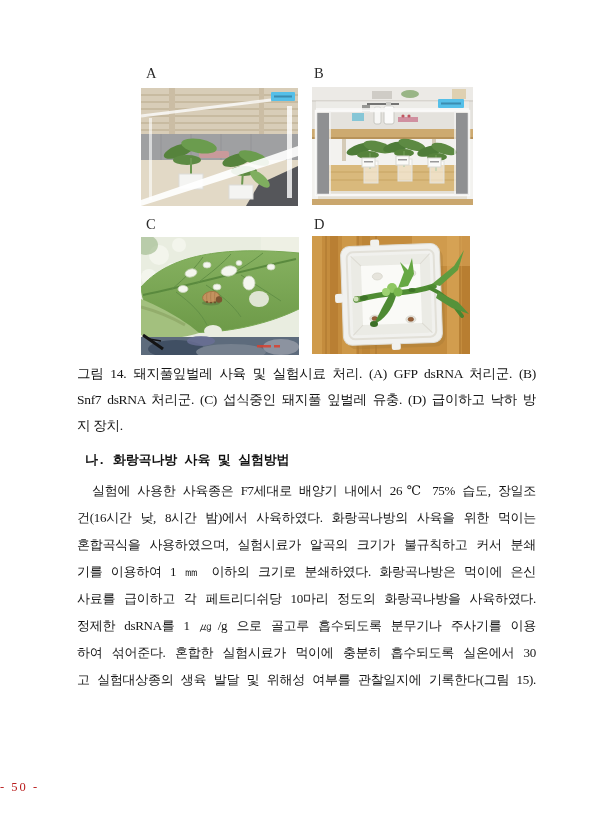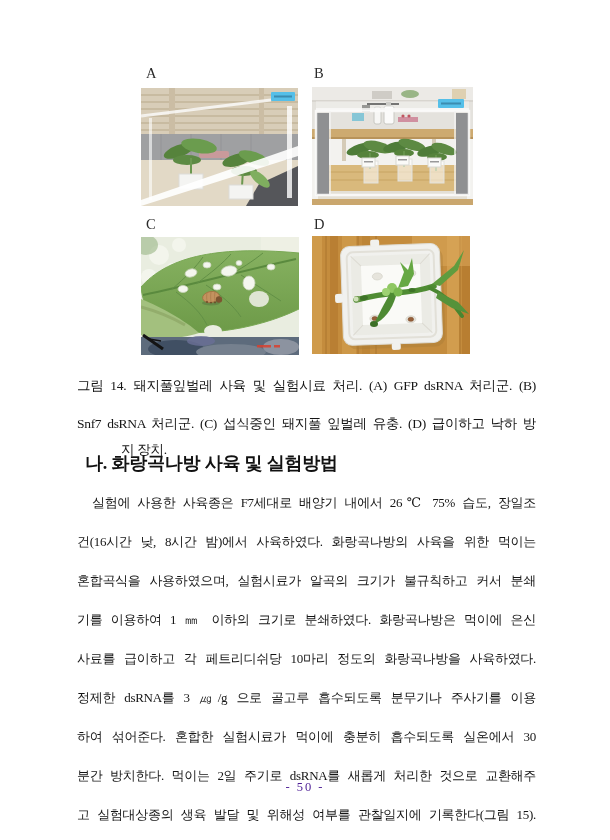--- a/index.html
+++ b/index.html
@@ -5,27 +5,27 @@
   html,body{margin:0;padding:0;background:#ffffff;}
   .page{position:relative;width:610px;height:840px;background:#ffffff;overflow:hidden;
         font-family:"Liberation Serif","DejaVu Serif",serif;color:#1c1c1c;}
   .panel-label{position:absolute;font-size:14.5px;color:#2a2a2a;}
   .photo{position:absolute;overflow:hidden;}
   .photo svg{display:block;}
   .caption{position:absolute;left:77px;top:361px;width:459px;font-size:13.5px;
            line-height:26px;letter-spacing:-0.3px;color:#151515;}
   .body-text{position:absolute;left:77px;top:477px;width:459px;font-size:13px;
            line-height:27px;letter-spacing:-0.3px;color:#151515;}
-  .jline{text-align:justify;text-align-last:justify;margin-top:12px;}
-  .lline{text-align:left;text-align-last:left;margin-left:44px;}
+  .jline{text-align:justify;text-align-last:justify;}
+  .lline{text-align:left;text-align-last:left;}
   .indent1{text-indent:15px;}
   .heading{position:absolute;left:85px;top:451px;width:451px;font-weight:bold;
-           font-size:18px;letter-spacing:-0.2px;color:#111;}
-  .page-number{position:absolute;left:0;top:780px;width:610px;text-align:center;
-           font-size:12.5px;letter-spacing:2px;color:#4c1d95;
+           font-size:13px;letter-spacing:-0.2px;color:#111;font-family:Liberation Mono, monospace;}
+  .page-number{position:absolute;left:0;top:780px;width:610px;text-align:left;
+           font-size:12.5px;letter-spacing:2px;color:#b91c1c;
            font-family:"Liberation Serif","DejaVu Serif",serif;}
 </style>
 </head>
 <body>
 
 <div class="page">
 
   <div class="panel-label" style="left:146px;top:65px;">A</div>
   <div class="panel-label" style="left:314px;top:65px;">B</div>
   <div class="panel-label" style="left:146px;top:216px;">C</div>
@@ -285,21 +285,20 @@
   </div>
 
   <div class="heading">나. 화랑곡나방 사육 및 실험방법</div>
 
   <div class="body-text">
     <div class="jline indent1">실험에 사용한 사육종은 F7세대로 배양기 내에서 26℃ 75% 습도, 장일조</div>
     <div class="jline">건(16시간 낮, 8시간 밤)에서 사육하였다. 화랑곡나방의 사육을 위한 먹이는</div>
     <div class="jline">혼합곡식을 사용하였으며, 실험시료가 알곡의 크기가 불규칙하고 커서 분쇄</div>
     <div class="jline">기를 이용하여 1 ㎜ 이하의 크기로 분쇄하였다. 화랑곡나방은 먹이에 은신</div>
     <div class="jline">사료를 급이하고 각 페트리디쉬당 10마리 정도의 화랑곡나방을 사육하였다.</div>
-    <div class="jline">정제한 dsRNA를 3 ㎍/g 으로 골고루 흡수되도록 분무기나 주사기를 이용</div>
+    <div class="jline">정제한 dsRNA를 1 ㎍/g 으로 골고루 흡수되도록 분무기나 주사기를 이용</div>
     <div class="jline">하여 섞어준다. 혼합한 실험시료가 먹이에 충분히 흡수되도록 실온에서 30</div>
-    <div class="jline">분간 방치한다. 먹이는 2일 주기로 dsRNA를 새롭게 처리한 것으로 교환해주</div>
     <div class="jline">고 실험대상종의 생육 발달 및 위해성 여부를 관찰일지에 기록한다(그림 15).</div>
   </div>
 
   <div class="page-number">- 50 -</div>
 
 </div>
 
 </body></html>

